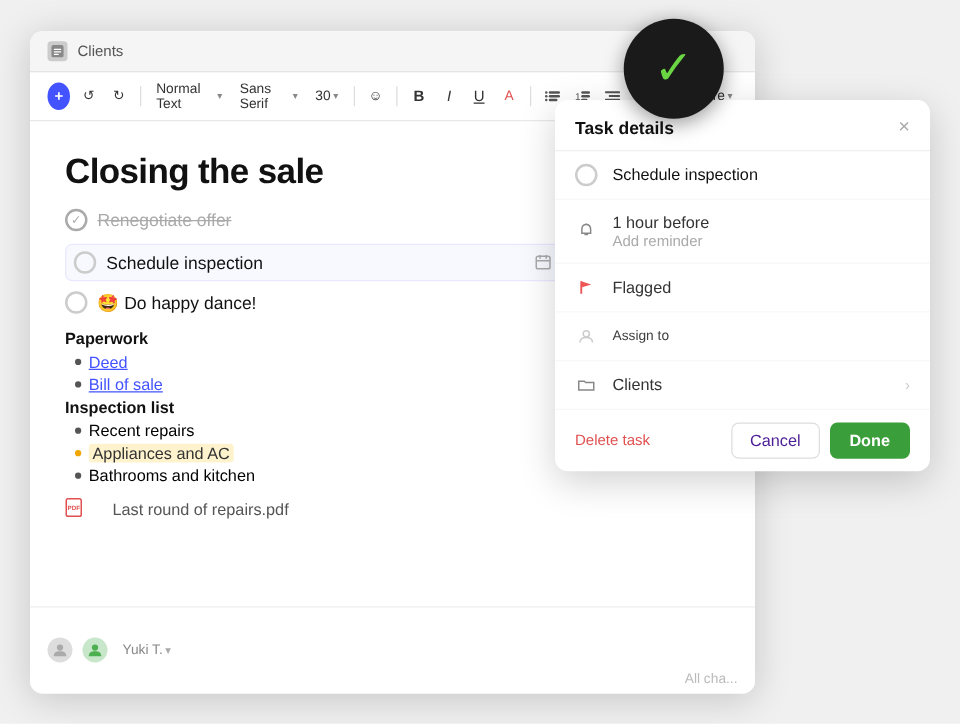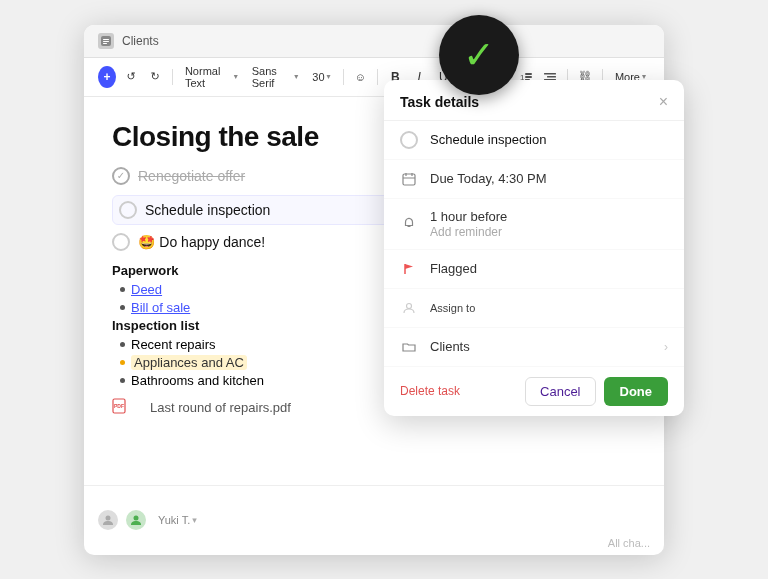--- a/index.html
+++ b/index.html
@@ -8,21 +8,21 @@
       font-family: -apple-system, BlinkMacSystemFont, 'Segoe UI', sans-serif;
       width: 768px;
       height: 579px;
       overflow: hidden;
       display: flex;
       align-items: center;
       justify-content: center;
     }
     .scene {
       position: relative;
-      width: 600px;
+      width: 720px;
       height: 530px;
     }
 
     
     .doc-window {
       position: absolute;
       left: 0;
       top: 0;
       width: 580px;
       height: 530px;
@@ -652,31 +652,20 @@
     <div class="panel-header">
       <span class="panel-title">Task details</span>
       <span class="panel-close">×</span>
     </div>
 
     <div class="panel-row">
       <div class="panel-task-circle"></div>
       <span class="panel-task-name">Schedule inspection</span>
     </div>
 
-    <div class="panel-row">
-      <div class="panel-row-icon">
-        <svg width="14" height="14" viewBox="0 0 14 14">
-            <rect x="1" y="2" width="12" height="11" rx="1.5" fill="none" stroke="#888" stroke-width="1.2"></rect>
-            <line x1="4" y1="1" x2="4" y2="4" stroke="#888" stroke-width="1.2"></line>
-            <line x1="10" y1="1" x2="10" y2="4" stroke="#888" stroke-width="1.2"></line>
-            <line x1="1" y1="6" x2="13" y2="6" stroke="#888" stroke-width="1.2"></line>
-          </svg>
-      </div>
-      <span class="panel-due">Due Today, 4:30 PM</span>
-    </div>
 
     <div class="panel-row">
       <div class="panel-row-icon">
         <svg width="14" height="14" viewBox="0 0 14 14">
             <path d="M7 1.5 C5 1.5 3.5 3 3.5 5.5 L3.5 8.5 L10.5 8.5 L10.5 5.5 C10.5 3 9 1.5 7 1.5Z" fill="none" stroke="#888" stroke-width="1.2"></path>
             <line x1="5.5" y1="9.5" x2="8.5" y2="9.5" stroke="#888" stroke-width="1.2"></line>
             <line x1="7" y1="0.8" x2="7" y2="2" stroke="#888" stroke-width="1.2"></line>
           </svg>
       </div>
       <div class="panel-reminder-wrap">

